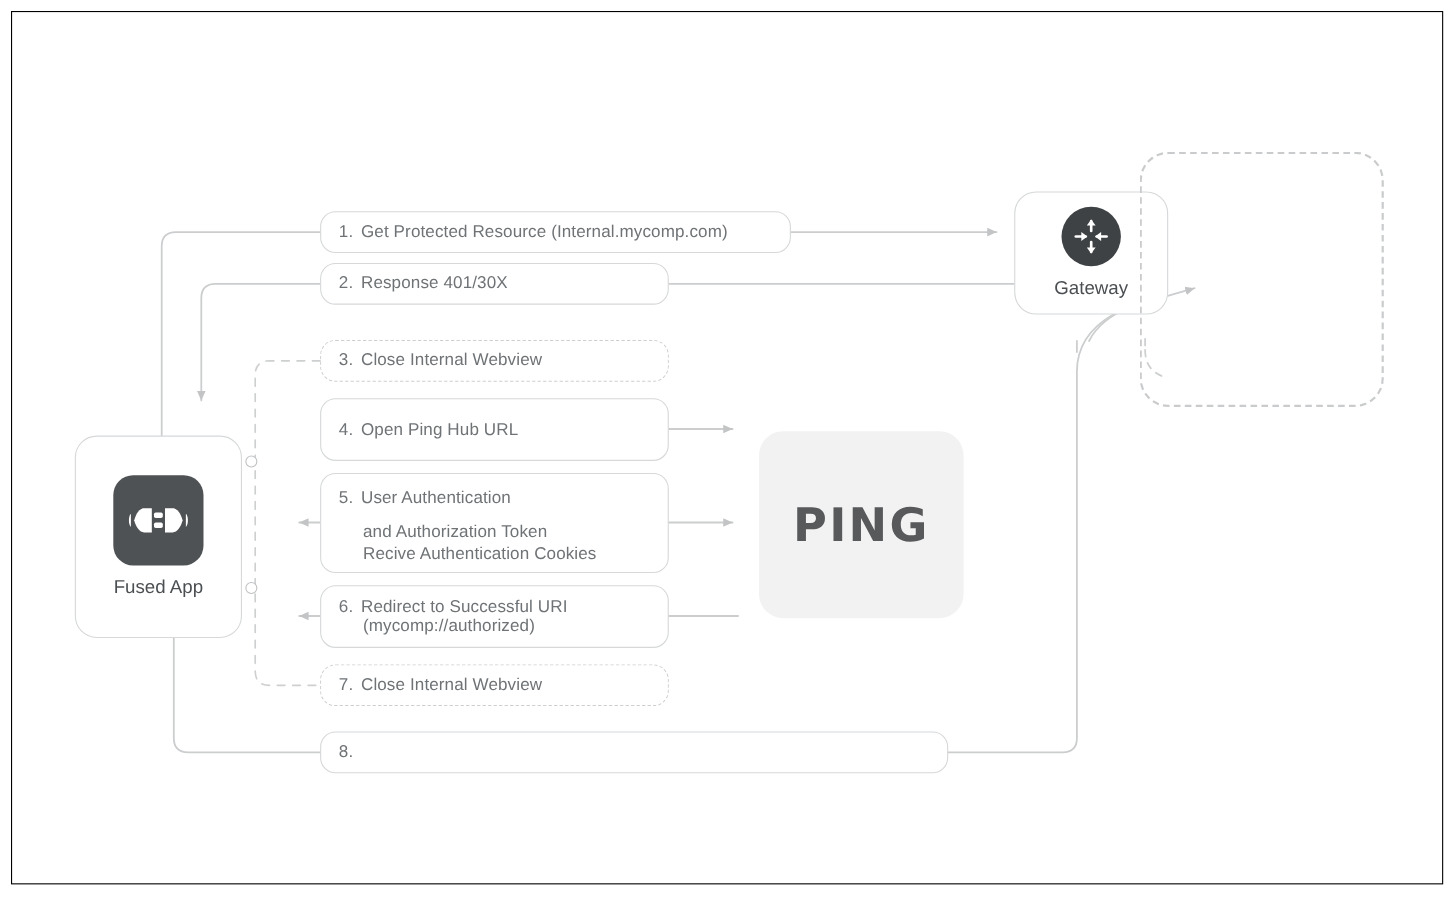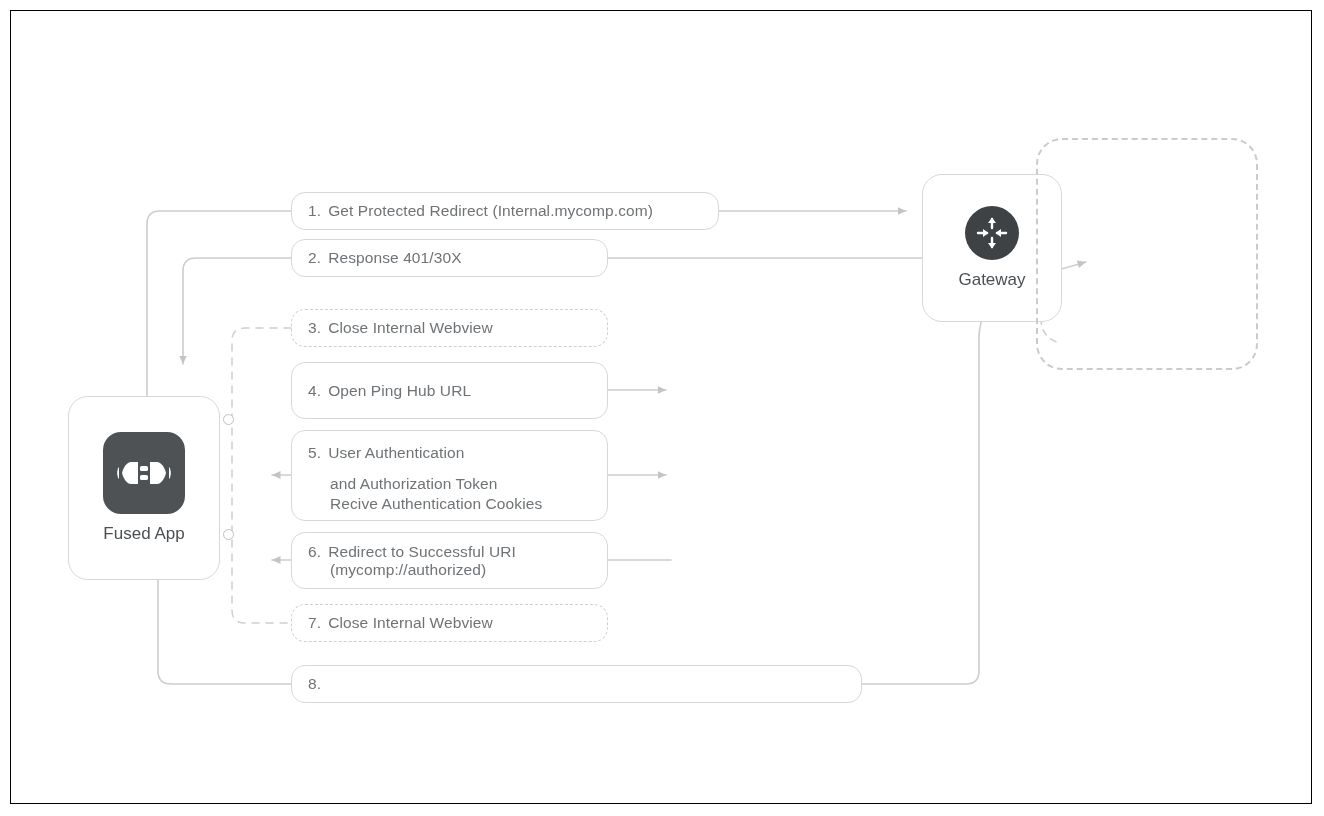--- a/index.html
+++ b/index.html
@@ -214,21 +214,21 @@
           <path d="M4,14 C1.6,16 1.6,24 4,26 L4,14 Z"></path>
           <path d="M54,14 C56.4,16 56.4,24 54,26 L54,14 Z"></path>
         </g>
       </svg>
     </div>
     <div class="node-label">Fused App</div>
   </div>
   <div class="dot-marker" style="left:223px; top:414px;"></div>
   <div class="dot-marker" style="left:223px; top:529px;"></div>
 
-  <div class="node" id="gateway" style="left:922px; top:174px; width:140px; height:148px;">
+  <div class="node" id="gateway" style="left:922px; top:174px; width:140px; height:112px;">
     <div class="icon-circle">
       <svg width="36" height="36" viewBox="0 0 36 36" xmlns="http://www.w3.org/2000/svg">
         <g stroke="#ffffff" stroke-width="2.4" stroke-linecap="round" fill="none">
           <line x1="18" y1="4" x2="18" y2="13"></line>
           <line x1="18" y1="23" x2="18" y2="32"></line>
           <line x1="4" y1="18" x2="13" y2="18"></line>
           <line x1="23" y1="18" x2="32" y2="18"></line>
         </g>
         <g fill="#ffffff">
           <path d="M18,2.5 L22,8 L14,8 z"></path>
@@ -237,25 +237,28 @@
           <path d="M21.5,18 L27,22 L27,14 z"></path>
         </g>
       </svg>
     </div>
     <div class="node-label">Gateway</div>
   </div>
 
   <div id="server-group" style="left:1036px; top:138px; width:222px; height:232px;"></div>
 
 
+  <div id="ping-card" style="left:690px; top:392px; width:186px; height:170px;">
+    <span class="ping-text">PING</span>
+  </div>
 
   <div class="step" style="left:291px; top:192px; width:428px; height:38px;">
     <div class="row">
       <span class="num">1.</span>
-      <span class="txt">Get Protected Redirect (Internal.mycomp.com)</span>
+      <span class="txt">Get Protected Resource (Internal.mycomp.com)</span>
     </div>
   </div>
 
   <div class="step" style="left:291px; top:239px; width:317px; height:38px;">
     <div class="row">
       <span class="num">2.</span>
       <span class="txt">Response 401/30X</span>
     </div>
   </div>
 

